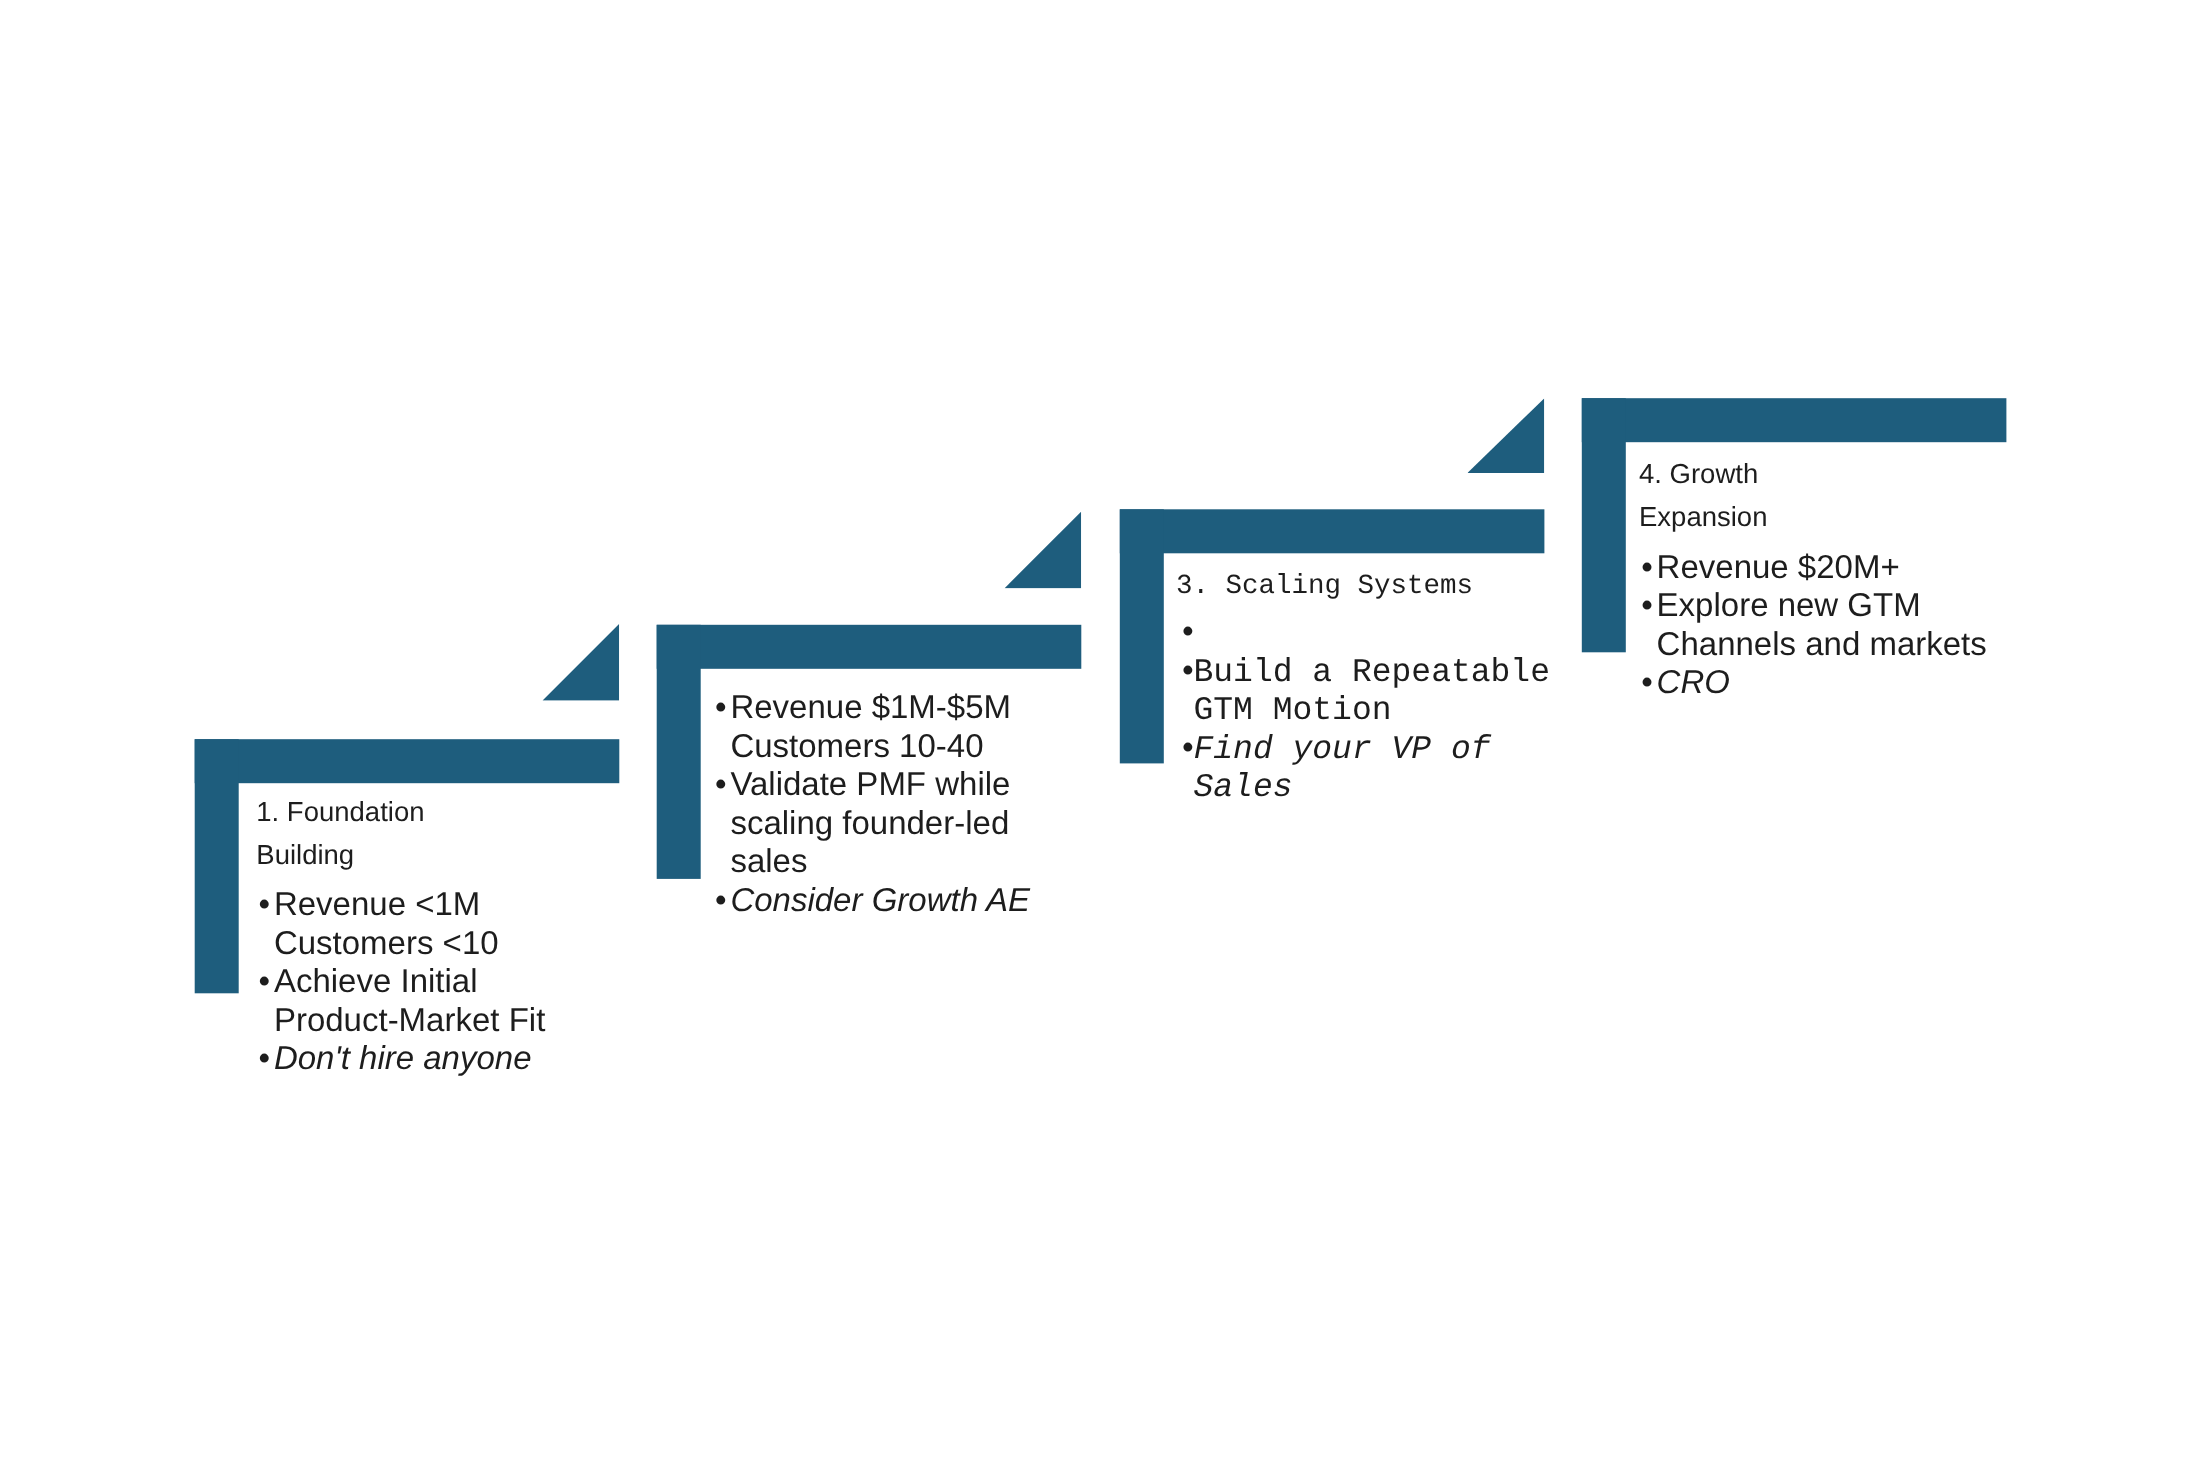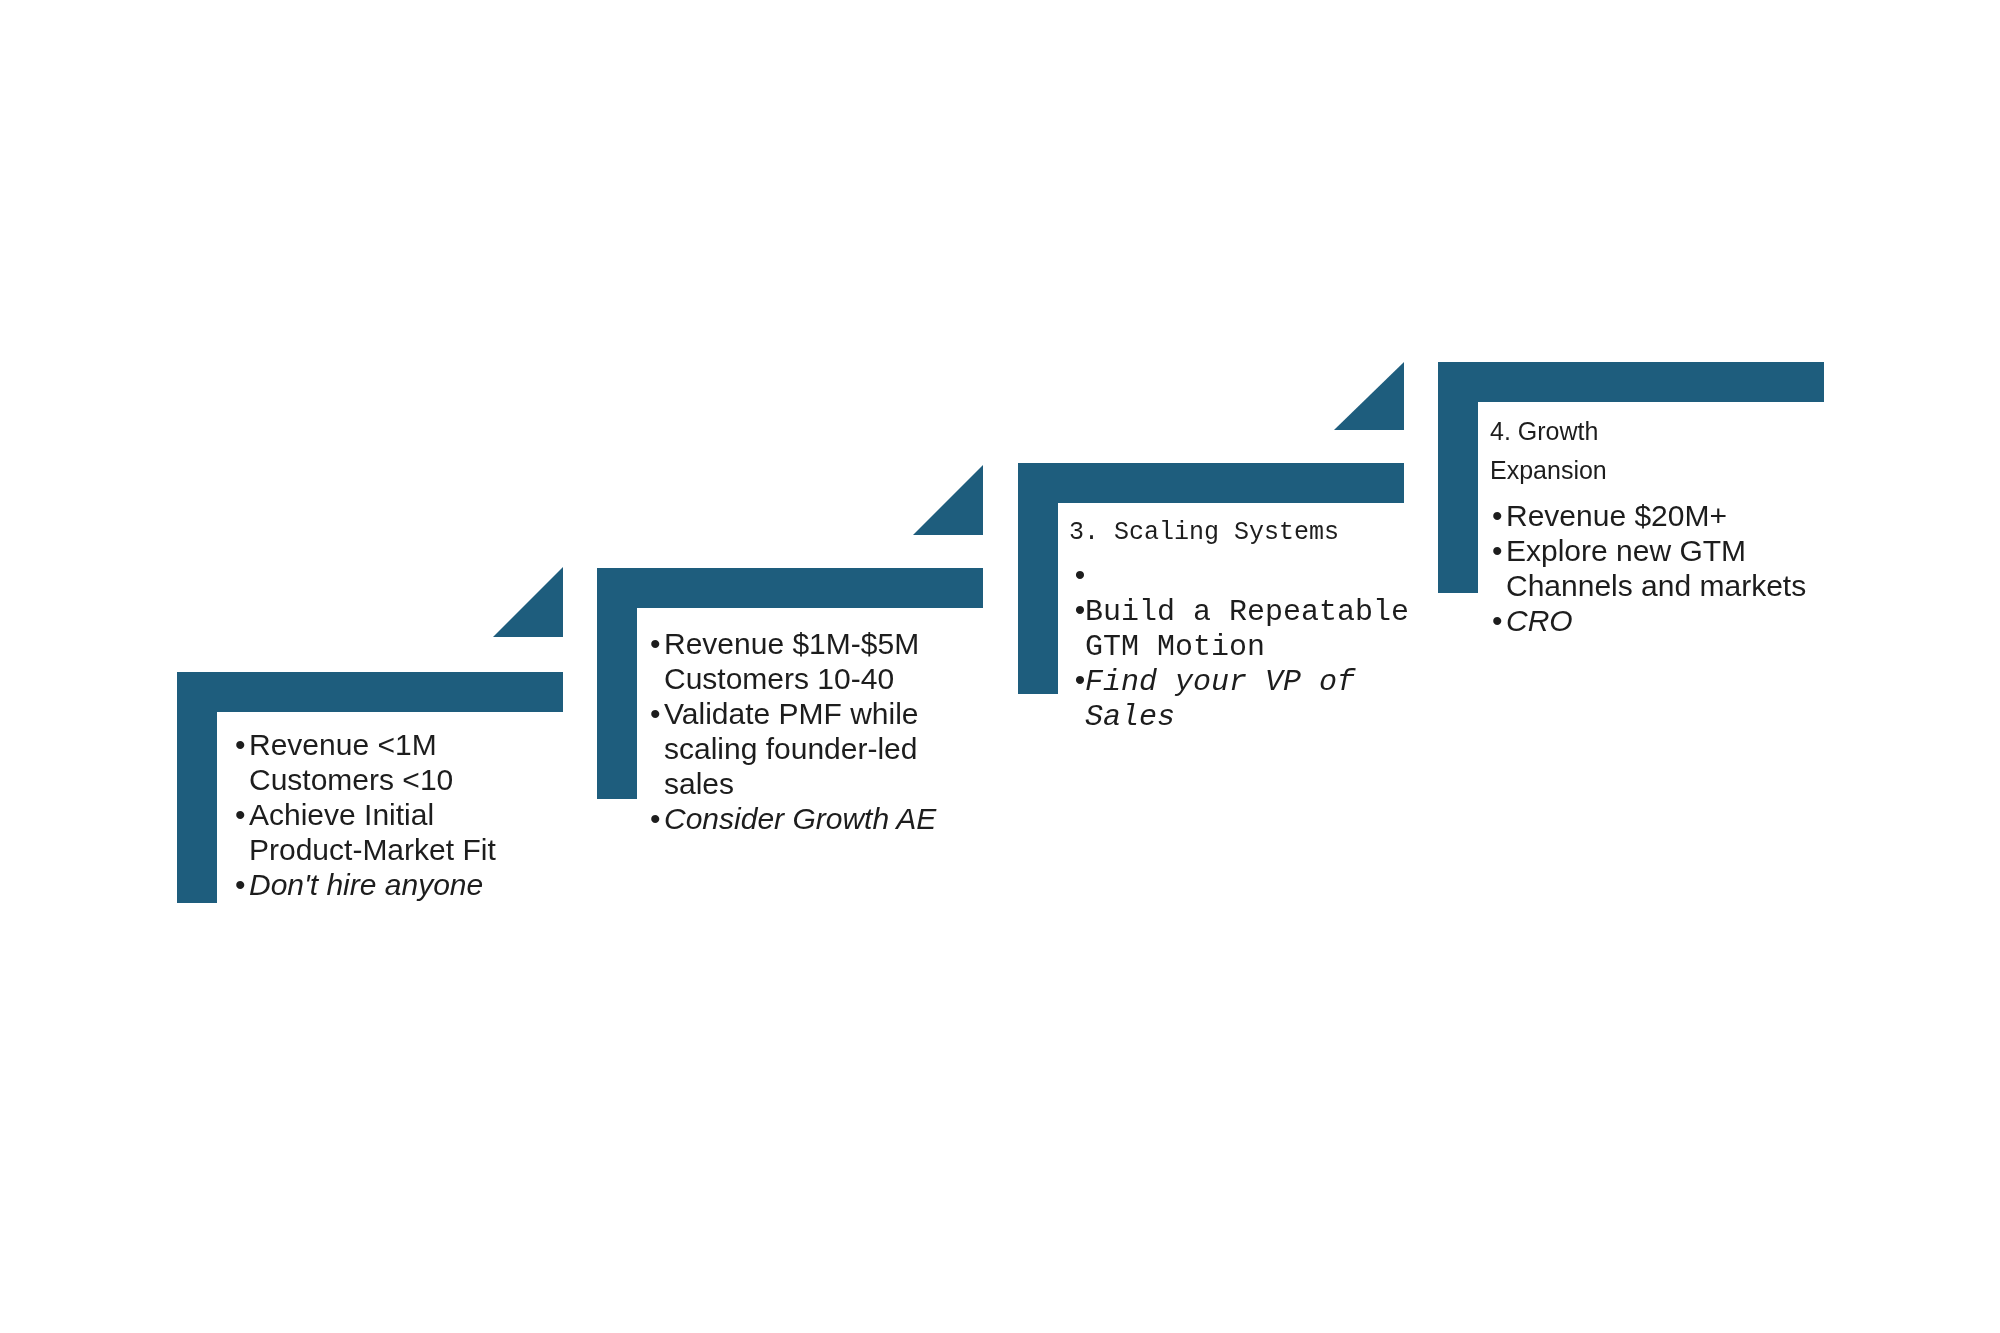--- a/index.html
+++ b/index.html
@@ -81,20 +81,22 @@
 </style>
 </head>
 <body>
 
 <div class="canvas">
 
   <div class="step s1">
     <div class="bar-h"></div>
     <div class="bar-v"></div>
     <div class="content">
+      <div class="title">1. Foundation
+Building</div>
       <ul class="bullets">
         <li class="bullet">
             <span class="dot">•</span>
             <span class="btxt">Revenue &lt;1M
 Customers &lt;10</span>
           </li>
         <li class="bullet">
             <span class="dot">•</span>
             <span class="btxt">Achieve Initial
 Product-Market Fit</span>

